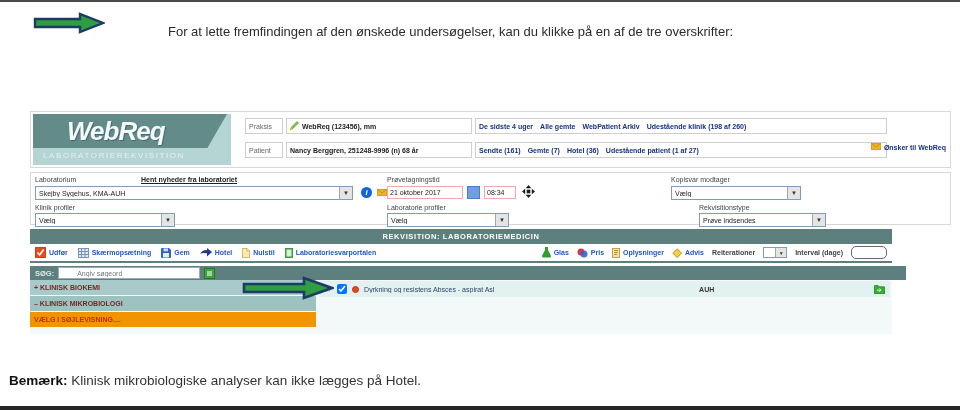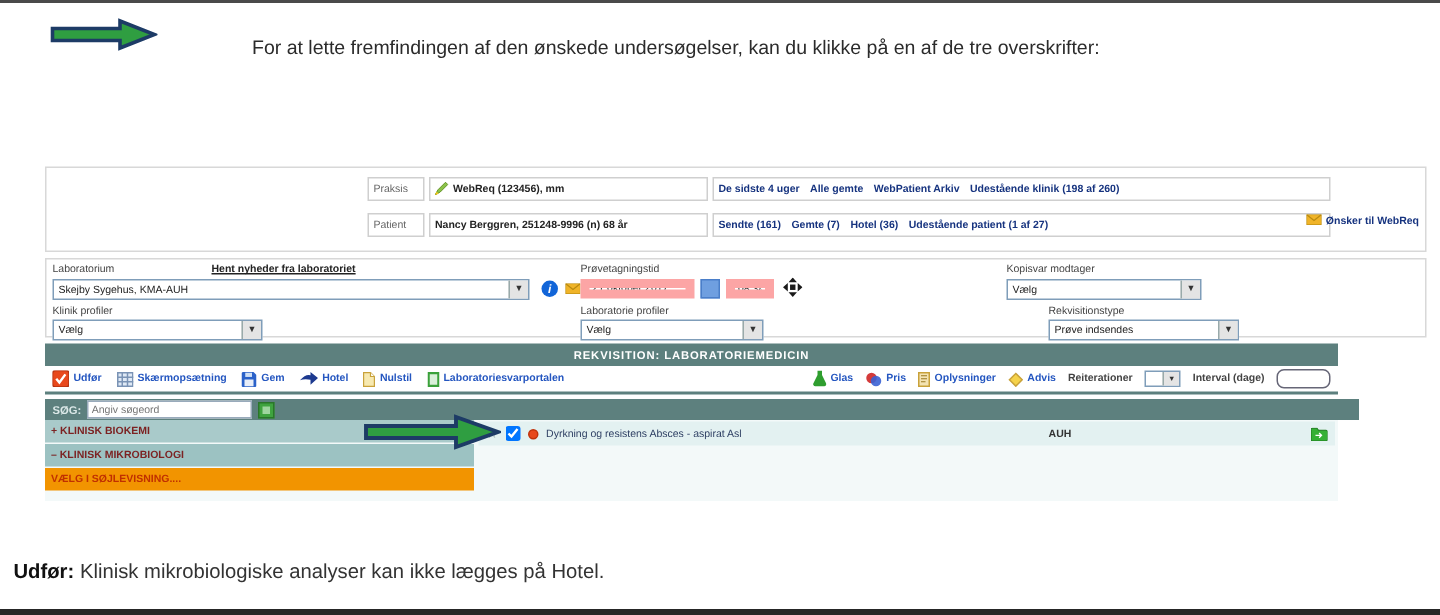--- a/index.html
+++ b/index.html
@@ -33,40 +33,40 @@
   .hlink{color:#16337f;font-weight:bold;white-space:nowrap}
   .bullet{width:4px;height:4px;border-radius:50%;background:#eba400;flex:0 0 auto}
   .wishes{position:absolute;right:4px;top:31px;display:flex;align-items:center;gap:3px;color:#16337f;font-weight:bold}
 
   .formbox{position:absolute;left:0;top:61px;width:921px;height:53px;border:1px solid #d8d8d8;background:#fff;box-sizing:border-box}
   .flabel{position:absolute;color:#444}
   .newslink{position:absolute;color:#222;font-weight:bold;text-decoration:underline}
   .sel{position:absolute;height:14px;border:1px solid #7f9db9;background:#fff;box-sizing:border-box;display:flex;align-items:center}
   .sel .txt{flex:1;padding:0 3px;color:#222;white-space:nowrap;overflow:hidden}
   .sel .arr{width:12px;height:100%;background:#e4e4e4;border-left:1px solid #9aa;display:flex;align-items:center;justify-content:center;color:#333;font-size:6px}
-  .tinput{position:absolute;height:13px;border:6px solid #fca5a5;background:#fff;box-sizing:border-box;font-size:7px;font-family:"Liberation Sans",sans-serif;padding:0 2px;color:#222}
+  .tinput{position:absolute;height:13px;border:1px solid #fca5a5;background:#fff;box-sizing:border-box;font-size:7px;font-family:"Liberation Sans",sans-serif;padding:0 2px;color:#222}
   .calbtn{position:absolute;width:13px;height:13px;background:#6f9fe0;border:1px solid #4a7ec9;box-sizing:border-box}
   .infoicon{position:absolute;width:11px;height:11px;border-radius:50%;background:#1265d8;color:#fff;font-weight:bold;font-style:italic;font-size:8px;text-align:center;line-height:11px}
 
   .titlebar{position:absolute;left:0;top:118px;width:862px;height:15px;background:#5d807e;color:#fff;
             text-align:center;font-size:7.5px;font-weight:bold;letter-spacing:.6px;line-height:15px}
   .toolbar{position:absolute;left:0;top:133px;width:862px;height:19px;background:#fff;border-bottom:2px solid #5d807e;
            display:flex;align-items:center;padding:0 5px;box-sizing:border-box}
   .tbl{display:flex;gap:10px;align-items:center}
   .tbr{margin-left:auto;display:flex;gap:8px;align-items:center}
   .tbi{display:flex;gap:3px;align-items:center;color:#2456c0;font-weight:bold;white-space:nowrap}
   .tbtext{color:#444;font-weight:bold}
   .minisel{width:24px;height:11px;border:1px solid #7f9db9;background:#fff;display:flex;box-sizing:border-box}
   .minisel .sp{flex:1}
   .minisel .arr{width:10px;background:#e4e4e4;border-left:1px solid #9aa;font-size:5px;display:flex;align-items:center;justify-content:center}
   .miniinput{width:34px;height:11px;border:1px solid #667;border-radius:5px;background:#fff}
 
   .sogbar{position:absolute;left:0;top:155px;width:876px;height:14px;background:#5d807e;display:flex;align-items:center;gap:4px;padding:0 5px;box-sizing:border-box}
   .soglabel{color:#dce8e8;font-weight:bold;font-size:7.5px}
-  .soginput{width:104px;height:10px;border:1px solid #9ab;font-size:7px;font-family:"Liberation Sans",sans-serif;padding:0 2px;color:#555}
+  .soginput{width:104px;height:10px;border:1px solid #9ab;font-size:7px;font-family:"Liberation Sans",sans-serif;padding:0 18px;color:#555}
   .sogbtn{width:11px;height:11px;background:#3fa33f;border:1px solid #2a762a;box-sizing:border-box;display:flex;align-items:center;justify-content:center}
   .sogbtn i{display:block;width:5px;height:5px;background:#9fd69f}
 
   .content{position:absolute;left:0;top:169px;width:862px;height:54px;background:#f3f9f9}
   .cat{position:absolute;left:0;width:286px;height:15px;line-height:15px;padding-left:4px;box-sizing:border-box;
        font-weight:bold;color:#7c2323;white-space:nowrap}
   .cat1{top:0;background:#a9caca}
   .cat2{top:16px;background:#9cc2c2}
   .cat3{top:32px;background:#f29400;color:#c03000}
 
@@ -91,20 +91,25 @@
     </svg>
 </div>
 
 <div class="instr">
   <div>For at lette fremfindingen af den ønskede undersøgelser, kan du klikke på en af de tre overskrifter:</div>
 </div>
 
 <div class="shot">
 
   <div class="hdrbox">
+    <div class="logo">
+      <div class="diag"></div>
+      <div class="t">WebReq</div>
+      <div class="s">LABORATORIEREKVISITION</div>
+    </div>
 
     <div class="cell lblcell" style="left:214px;top:6px;width:38px">Praksis</div>
     <div class="cell valcell" style="left:255px;top:6px;width:186px">
       <span><svg width="9" height="9">
             <path d="M0 9 L2 5.5 L7 0.5 L8.5 2 L3.5 7 Z" fill="#8bc34a" stroke="#5a8a1a" stroke-width="0.6"></path>
             <path d="M0 9 L2.5 8.2 L1 6.8 Z" fill="#f5c518"></path>
           </svg></span>
       <span>WebReq (123456), mm</span>
     </div>
     <div class="cell linkscell" style="left:444px;top:6px;width:412px">
@@ -293,14 +298,14 @@
   </div>
 </div>
 
 <div class="ar2">
   <svg width="92" height="24" viewBox="0 0 92 24">
       <path d="M2 8 H62 V2 L90 12 L62 22 V16 H2 Z" fill="#2f9e41" stroke="#1d3b66" stroke-width="2.6"></path>
     </svg>
 </div>
 
 <div class="note">
-  <span class="b">Udfør:</span><span> Klinisk mikrobiologiske analyser kan ikke lægges på Hotel.</span>
+  <span class="b">Bemærk:</span><span> Klinisk mikrobiologiske analyser kan ikke lægges på Hotel.</span>
 </div>
 
 </body></html>

